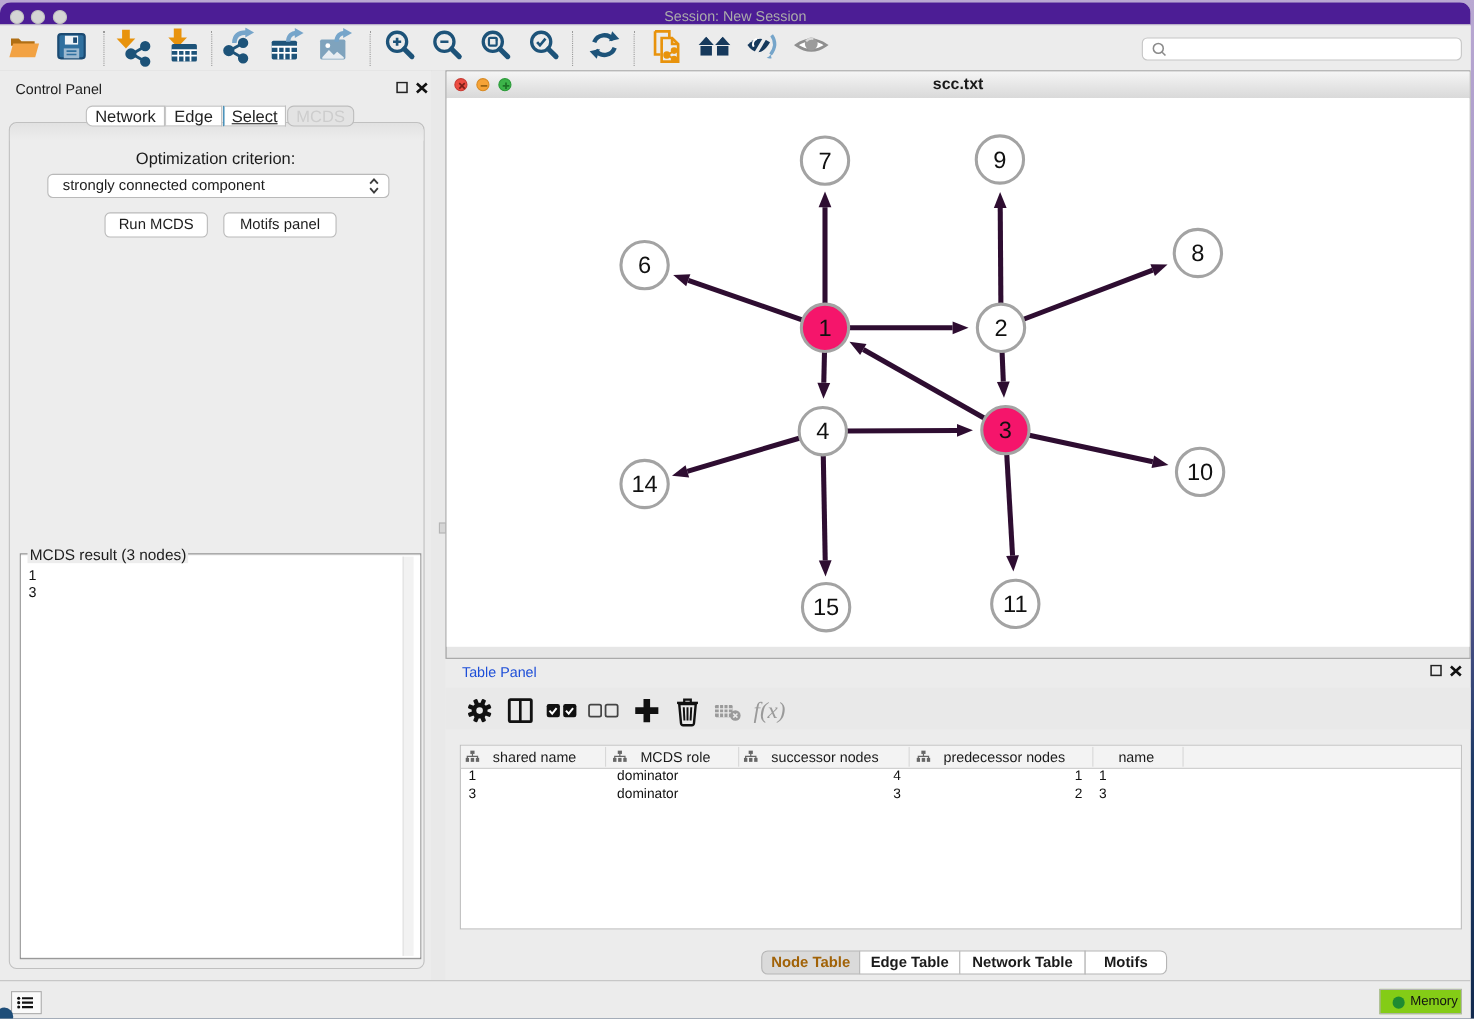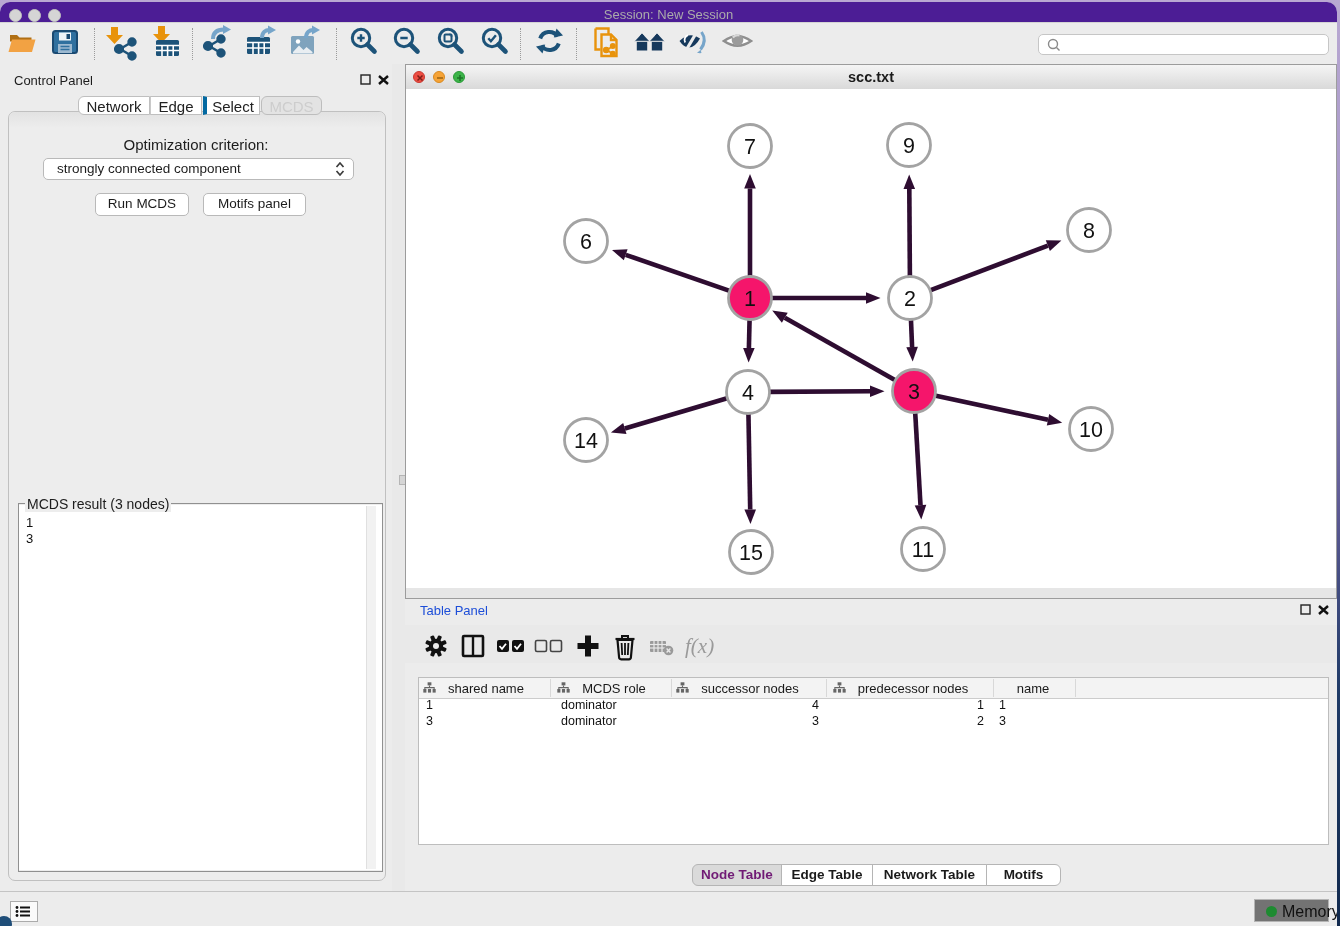--- a/index.html
+++ b/index.html
@@ -51,21 +51,21 @@
 #tbl{position:absolute;left:13px;top:78px;width:909px;height:166px;background:#fff;border:1px solid #bdbdbd;}
 #thead{position:absolute;left:0;top:0;width:100%;height:20px;background:#f3f3f3;border-bottom:1px solid #cccccc;}
 .th{position:absolute;top:3px;font-size:13px;color:#1a1a1a;text-align:center;}
 .hsep{position:absolute;top:1px;height:18px;width:0;border-left:1px solid #d8d8d8;}
 .td{position:absolute;font-size:12.5px;color:#111;}
 #btabs{position:absolute;left:287px;top:265px;height:21px;font-size:13.5px;}
 .btab{position:absolute;top:0;height:18px;background:#fff;border:1px solid #b5b5b5;color:#1a1a1a;text-align:center;padding-top:2px;font-weight:bold;}
 
 #sbar{position:absolute;left:0;top:889px;width:100%;height:35px;background:#ececec;border-top:1px solid #c4c4c4;}
 #listbtn{position:absolute;left:10px;top:9px;width:26px;height:19px;background:#fafafa;border:1px solid #ababab;}
-#membtn{position:absolute;left:1254px;top:7px;width:73px;height:21px;background:#737373;border:1px solid #b4b4b4;font-size:16px;color:#111;}
+#membtn{position:absolute;left:1254px;top:7px;width:73px;height:21px;background:#84cc16;border:1px solid #b4b4b4;font-size:12px;color:#111;}
 #memdot{position:absolute;left:11px;top:5.5px;width:11px;height:11px;border-radius:50%;background:#1e8b31;}
 #bluefrag{position:absolute;left:-4px;top:916px;width:16px;height:16px;border-radius:50%;background:#1f4e79;}
 </style>
 </head>
 <body>
 <div id="win">
 
   <div id="tbar">
     <span class="tl" style="left:8.5px;"></span>
     <span class="tl" style="left:28px;"></span>
@@ -230,21 +230,21 @@
     <div id="cph">Control Panel</div>
     <svg class="wbtn" style="left:360px" width="12" height="12">
         <rect x="1" y="1" width="9" height="9" fill="none" stroke="#222" stroke-width="1.4"></rect>
       </svg>
     <svg class="wbtn" style="left:377px" width="13" height="12">
         <path d="M2 2 L11 10 M11 2 L2 10" stroke="#111" stroke-width="2.4"></path>
       </svg>
     <div id="tabs">
       <div class="tab" style="left:0px;width:72px;border-radius:6px 0 0 6px;border-left:1px solid #bfbfbf;">Network</div>
       <div class="tab" style="left:72px;width:52px;border-left:1px solid #c9c9c9;">Edge</div>
-      <div class="tab" style="left:125px;width:57px;border-left:4px solid #0369a1;">Select</div>
+      <div class="tab" style="left:125px;width:57px;border-left:1px solid #0369a1;text-decoration:underline;">Select</div>
       <div class="tab tabsel" style="left:183px;width:61px;border-radius:6px;">MCDS</div>
     </div>
     <div id="pane"></div>
     <div id="sel">strongly connected component
       <svg width="12" height="16" style="position:absolute;right:7px;top:2px">
           <path d="M2.5 6 L6 2 L9.5 6" fill="none" stroke="#3c3c3c" stroke-width="1.7"></path>
           <path d="M2.5 10 L6 14 L9.5 10" fill="none" stroke="#3c3c3c" stroke-width="1.7"></path>
         </svg>
     </div>
     <div id="optlab">Optimization criterion:</div>
@@ -466,21 +466,21 @@
       <div class="td" style="left:340px;top:20px;width:60px;text-align:right;">4</div>
       <div class="td" style="left:505px;top:20px;width:60px;text-align:right;">1</div>
       <div class="td" style="left:580px;top:20px;">1</div>
       <div class="td" style="left:7px;top:36px;">3</div>
       <div class="td" style="left:142px;top:36px;">dominator</div>
       <div class="td" style="left:340px;top:36px;width:60px;text-align:right;">3</div>
       <div class="td" style="left:505px;top:36px;width:60px;text-align:right;">2</div>
       <div class="td" style="left:580px;top:36px;">3</div>
     </div>
     <div id="btabs">
-      <div class="btab" style="left:0px;width:88px;border-radius:6px 0 0 6px;background:#dadada;color:#701a75;">Node Table</div>
+      <div class="btab" style="left:0px;width:88px;border-radius:6px 0 0 6px;background:#dadada;color:#a16207;">Node Table</div>
       <div class="btab" style="left:89px;width:90px;">Edge Table</div>
       <div class="btab" style="left:180px;width:113px;">Network Table</div>
       <div class="btab" style="left:294px;width:73px;border-radius:0 6px 6px 0;">Motifs</div>
     </div>
   </div>
 
   <div id="sbar">
     <div id="listbtn">
       <svg width="26" height="19">
           <g stroke="#111" stroke-width="2">

